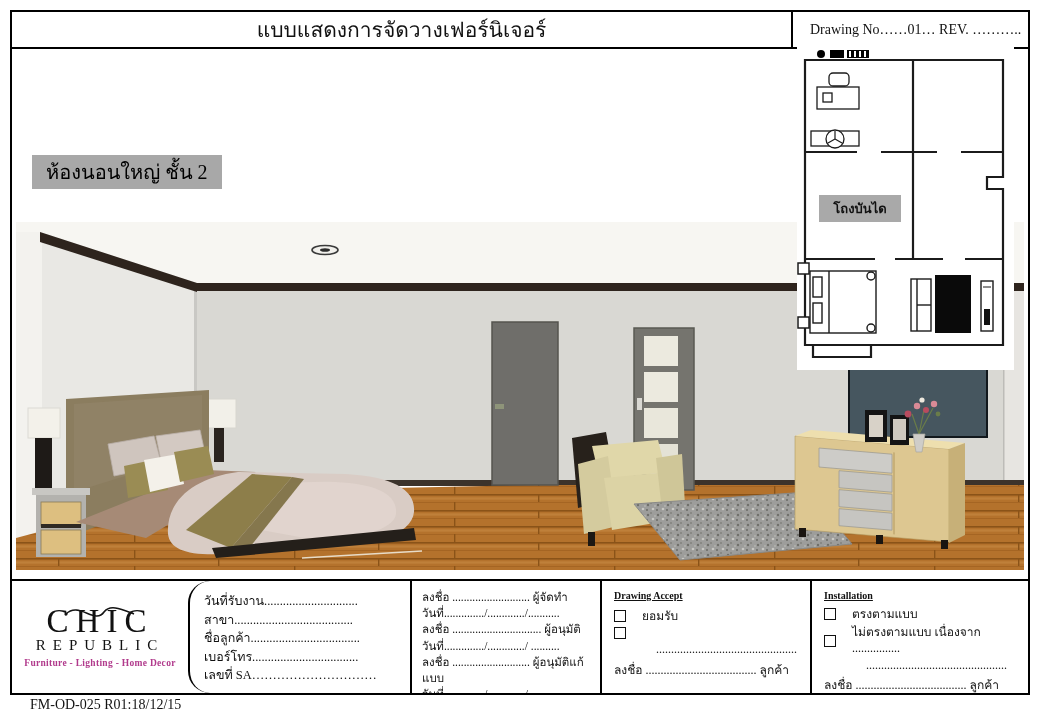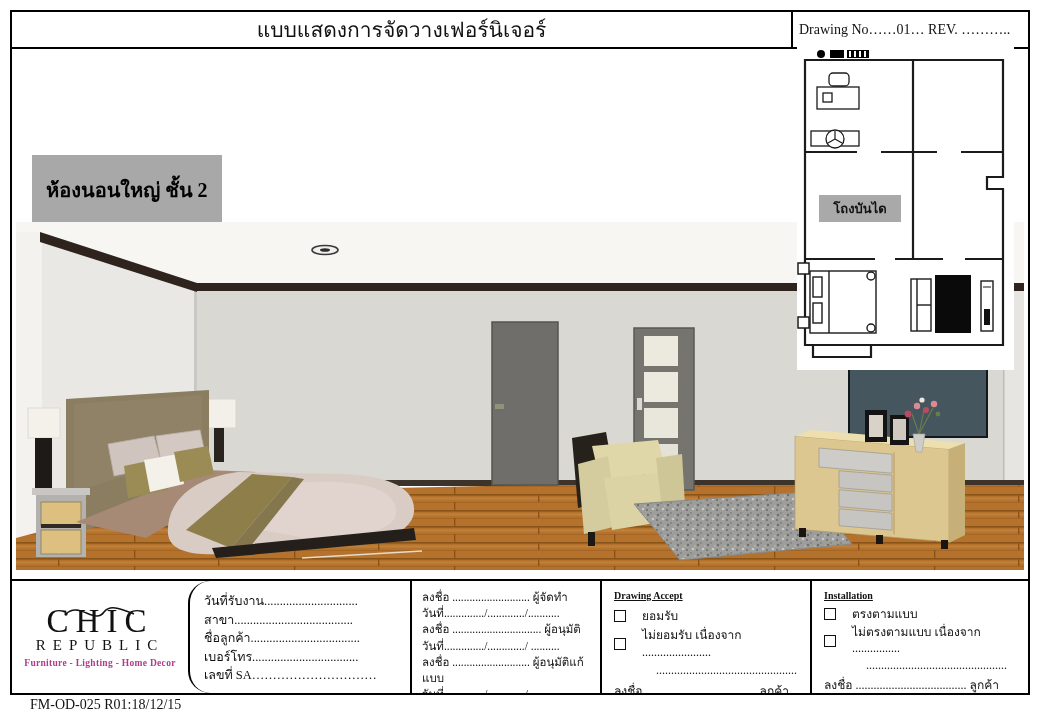--- a/index.html
+++ b/index.html
@@ -1,21 +1,21 @@
 <!DOCTYPE html>
 <html><head>
 <meta charset="utf-8">
 <style>
   html,body{margin:0;padding:0;background:#fff;}
   body{width:1040px;height:720px;position:relative;font-family:"Liberation Serif",serif;color:#111;}
   .frame{position:absolute;left:10px;top:10px;width:1020px;height:685px;border:2px solid #000;box-sizing:border-box;background:#fff;}
   .titlebar{position:absolute;left:0;top:0;width:100%;height:37px;display:flex;box-sizing:border-box;border-bottom:2px solid #000;}
   .title-cell{width:779px;display:flex;align-items:center;justify-content:center;font-size:21px;}
-  .drawing-cell{flex:1;border-left:2px solid #000;display:flex;align-items:center;padding-left:6px;font-size:14px;}
-  .room-label{position:absolute;left:20px;top:143px;background:#a8a8a8;color:#000;font-weight:bold;font-size:20px;padding:19px 14px;}
+  .drawing-cell{flex:1;border-left:2px solid #000;display:flex;align-items:center;padding-left:17px;font-size:14px;}
+  .room-label{position:absolute;left:20px;top:143px;background:#a8a8a8;color:#000;font-weight:normal;font-size:20px;padding:1px 14px;}
   .render-wrap{position:absolute;left:4px;top:210px;width:1008px;height:348px;z-index:1;}
   .plan-wrap{position:absolute;left:785px;top:35px;width:217px;height:323px;background:#fff;z-index:2;}
   .plan-wrap svg{display:block;}
   .tblock{position:absolute;left:0;bottom:0;width:100%;height:114px;box-sizing:border-box;border-top:2px solid #000;display:grid;grid-template-columns:176px 222px 190px 210px 1fr;background:#fff;z-index:3;}
   .tcell{box-sizing:border-box;overflow:hidden;}
   .tcell + .tcell{border-left:2px solid #000;}
   .logo-cell{display:flex;flex-direction:column;align-items:center;justify-content:center;position:relative;}
   .brand-top{font-size:33px;letter-spacing:7px;line-height:30px;position:relative;}
   .brand-bottom{font-size:15px;letter-spacing:7px;margin-top:1px;}
   .tagline{font-size:9.5px;font-weight:bold;color:#b13a8c;margin-top:4px;letter-spacing:.3px;}
@@ -272,21 +272,20 @@
     </div>
 
     <div class="tcell acc-cell">
       <div class="heading">Drawing Accept</div>
       <div class="opt-row">
         <span class="cb"></span>
         <span>ยอมรับ</span>
       </div>
       <div class="opt-row">
         <span class="cb"></span>
-        <span>ไม่ยอมรับ เนื่องจาก .......................</span>
       </div>
       <div class="filler">...............................................</div>
       <div class="signline">ลงชื่อ ..................................... ลูกค้า</div>
     </div>
 
     <div class="tcell acc-cell inst-cell">
       <div class="heading">Installation</div>
       <div class="opt-row">
         <span class="cb"></span>
         <span>ตรงตามแบบ</span>

